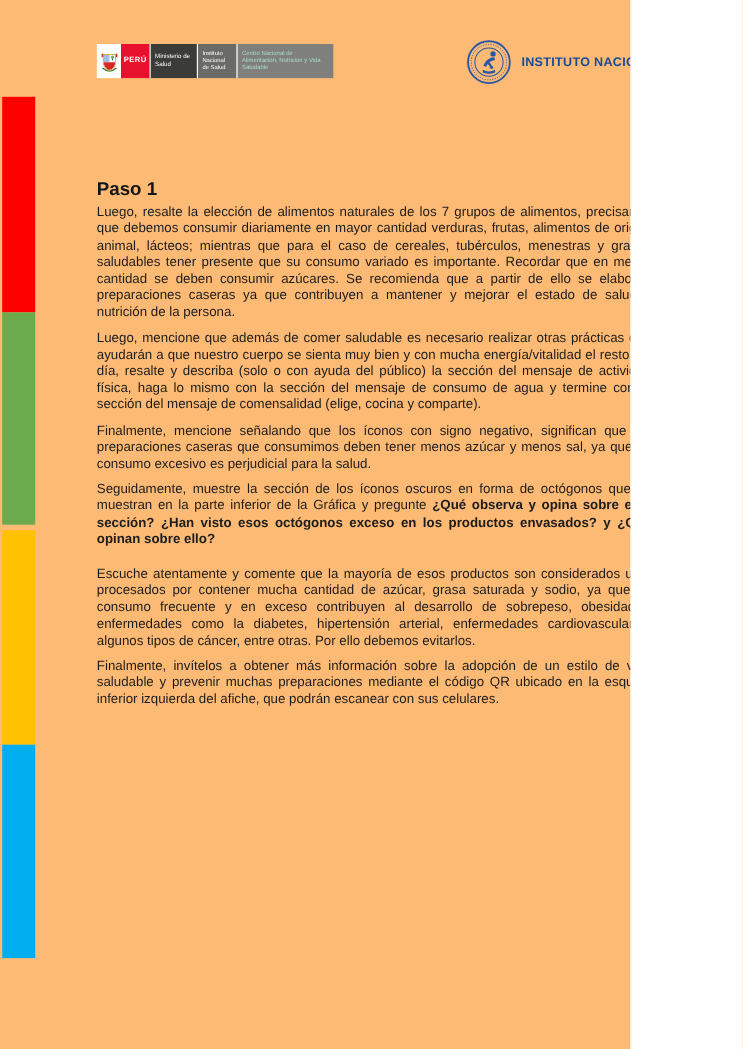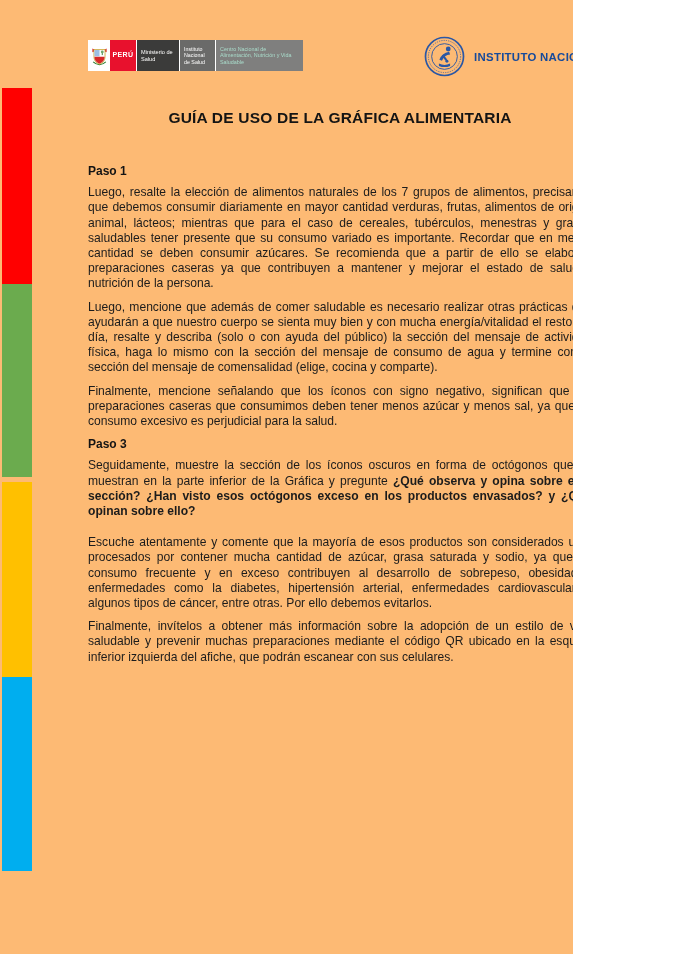--- a/index.html
+++ b/index.html
@@ -36,21 +36,21 @@
     position: absolute; left: 88px; top: 109px; width: 504px;
     text-align: center; font-size: 15.5px; font-weight: bold; color: #141414;
     letter-spacing: .2px;
   }
 
   
   .body {
     position: absolute; left: 88px; top: 164px; width: 504px;
     font-size: 12.1px; line-height: 15.2px; text-align: justify; color: #1c1c1c;
   }
-  .body h2 { font-size: 12px; line-height: 15.2px; margin: 0 0 6px; color: #141414; }
+  .body h2 { font-size: 17px; line-height: 15.2px; margin: 0 0 6px; color: #141414; }
   .body p { margin: 0 0 8px; }
   .body strong { font-weight: bold; }
   #sec-2 p:nth-of-type(3) { margin-top: 6px; }
   #sec-3 h2 { margin-top: 5px; }
   #sec-3 p:nth-of-type(2) { margin-top: 16px; }
   #sec-3 p:nth-of-type(3) { margin-top: 7px; }
 </style>
 </head>
 <body>
 
@@ -91,32 +91,30 @@
           <path d="M27 17 q-8 1.5 -10.5 8.5 l2.8 1 q2.5 -6 8.7 -6.6 Z" fill="#2A57A5"></path>
           <path d="M20 20.5 l4 5.5" stroke="#2A57A5" stroke-width="2.2"></path>
           <circle cx="24.6" cy="27" r="1.6" fill="#2A57A5"></circle>
           <path d="M16 29.5 q6 3 12 0 l0 2.6 q-6 2.6 -12 0 Z" fill="#2A57A5"></path>
         </svg>
       </span>
       <span class="insname">INSTITUTO NACIONAL DE SALUD</span>
     </div>
   </header>
 
-  <h1 class="title">GUÍA DE USO DE LA GRÁFICA ALIMENTARIA</h1>
 
   <main class="body" id="doc-body">
       <section id="sec-1" class="step">
         <h2>Paso 1</h2>
         <p><span>Luego, resalte la elección de alimentos naturales de los 7 grupos de alimentos, precisando que debemos consumir diariamente en mayor cantidad verduras, frutas, alimentos de origen animal, lácteos; mientras que para el caso de cereales, tubérculos, menestras y grasas saludables tener presente que su consumo variado es importante. Recordar que en menor cantidad se deben consumir azúcares. Se recomienda que a partir de ello se elaboren preparaciones caseras ya que contribuyen a mantener y mejorar el estado de salud y nutrición de la persona.</span></p>
       </section>
       <section id="sec-2" class="step">
         <p><span>Luego, mencione que además de comer saludable es necesario realizar otras prácticas que ayudarán a que nuestro cuerpo se sienta muy bien y con mucha energía/vitalidad el resto del día, resalte y describa (solo o con ayuda del público) la sección del mensaje de actividad física, haga lo mismo con la sección del mensaje de consumo de agua y termine con la sección del mensaje de comensalidad (elige, cocina y comparte).</span></p>
         <p><span>Finalmente, mencione señalando que los íconos con signo negativo, significan que las preparaciones caseras que consumimos deben tener menos azúcar y menos sal, ya que su consumo excesivo es perjudicial para la salud.</span></p>
       </section>
       <section id="sec-3" class="step">
-        <h2>Paso 3</h2>
         <p><span>Seguidamente, muestre la sección de los íconos oscuros en forma de octógonos que se muestran en la parte inferior de la Gráfica y pregunte </span><strong>¿Qué observa y opina sobre esta sección? ¿Han visto esos octógonos exceso en los productos envasados? y ¿Qué opinan sobre ello?</strong></p>
         <p><span>Escuche atentamente y comente que la mayoría de esos productos son considerados ultra procesados por contener mucha cantidad de azúcar, grasa saturada y sodio, ya que su consumo frecuente y en exceso contribuyen al desarrollo de sobrepeso, obesidad y enfermedades como la diabetes, hipertensión arterial, enfermedades cardiovasculares, algunos tipos de cáncer, entre otras. Por ello debemos evitarlos.</span></p>
         <p><span>Finalmente, invítelos a obtener más información sobre la adopción de un estilo de vida saludable y prevenir muchas preparaciones mediante el código QR ubicado en la esquina inferior izquierda del afiche, que podrán escanear con sus celulares.</span></p>
       </section>
     </main>
 
 </div>
 
 </body></html>

